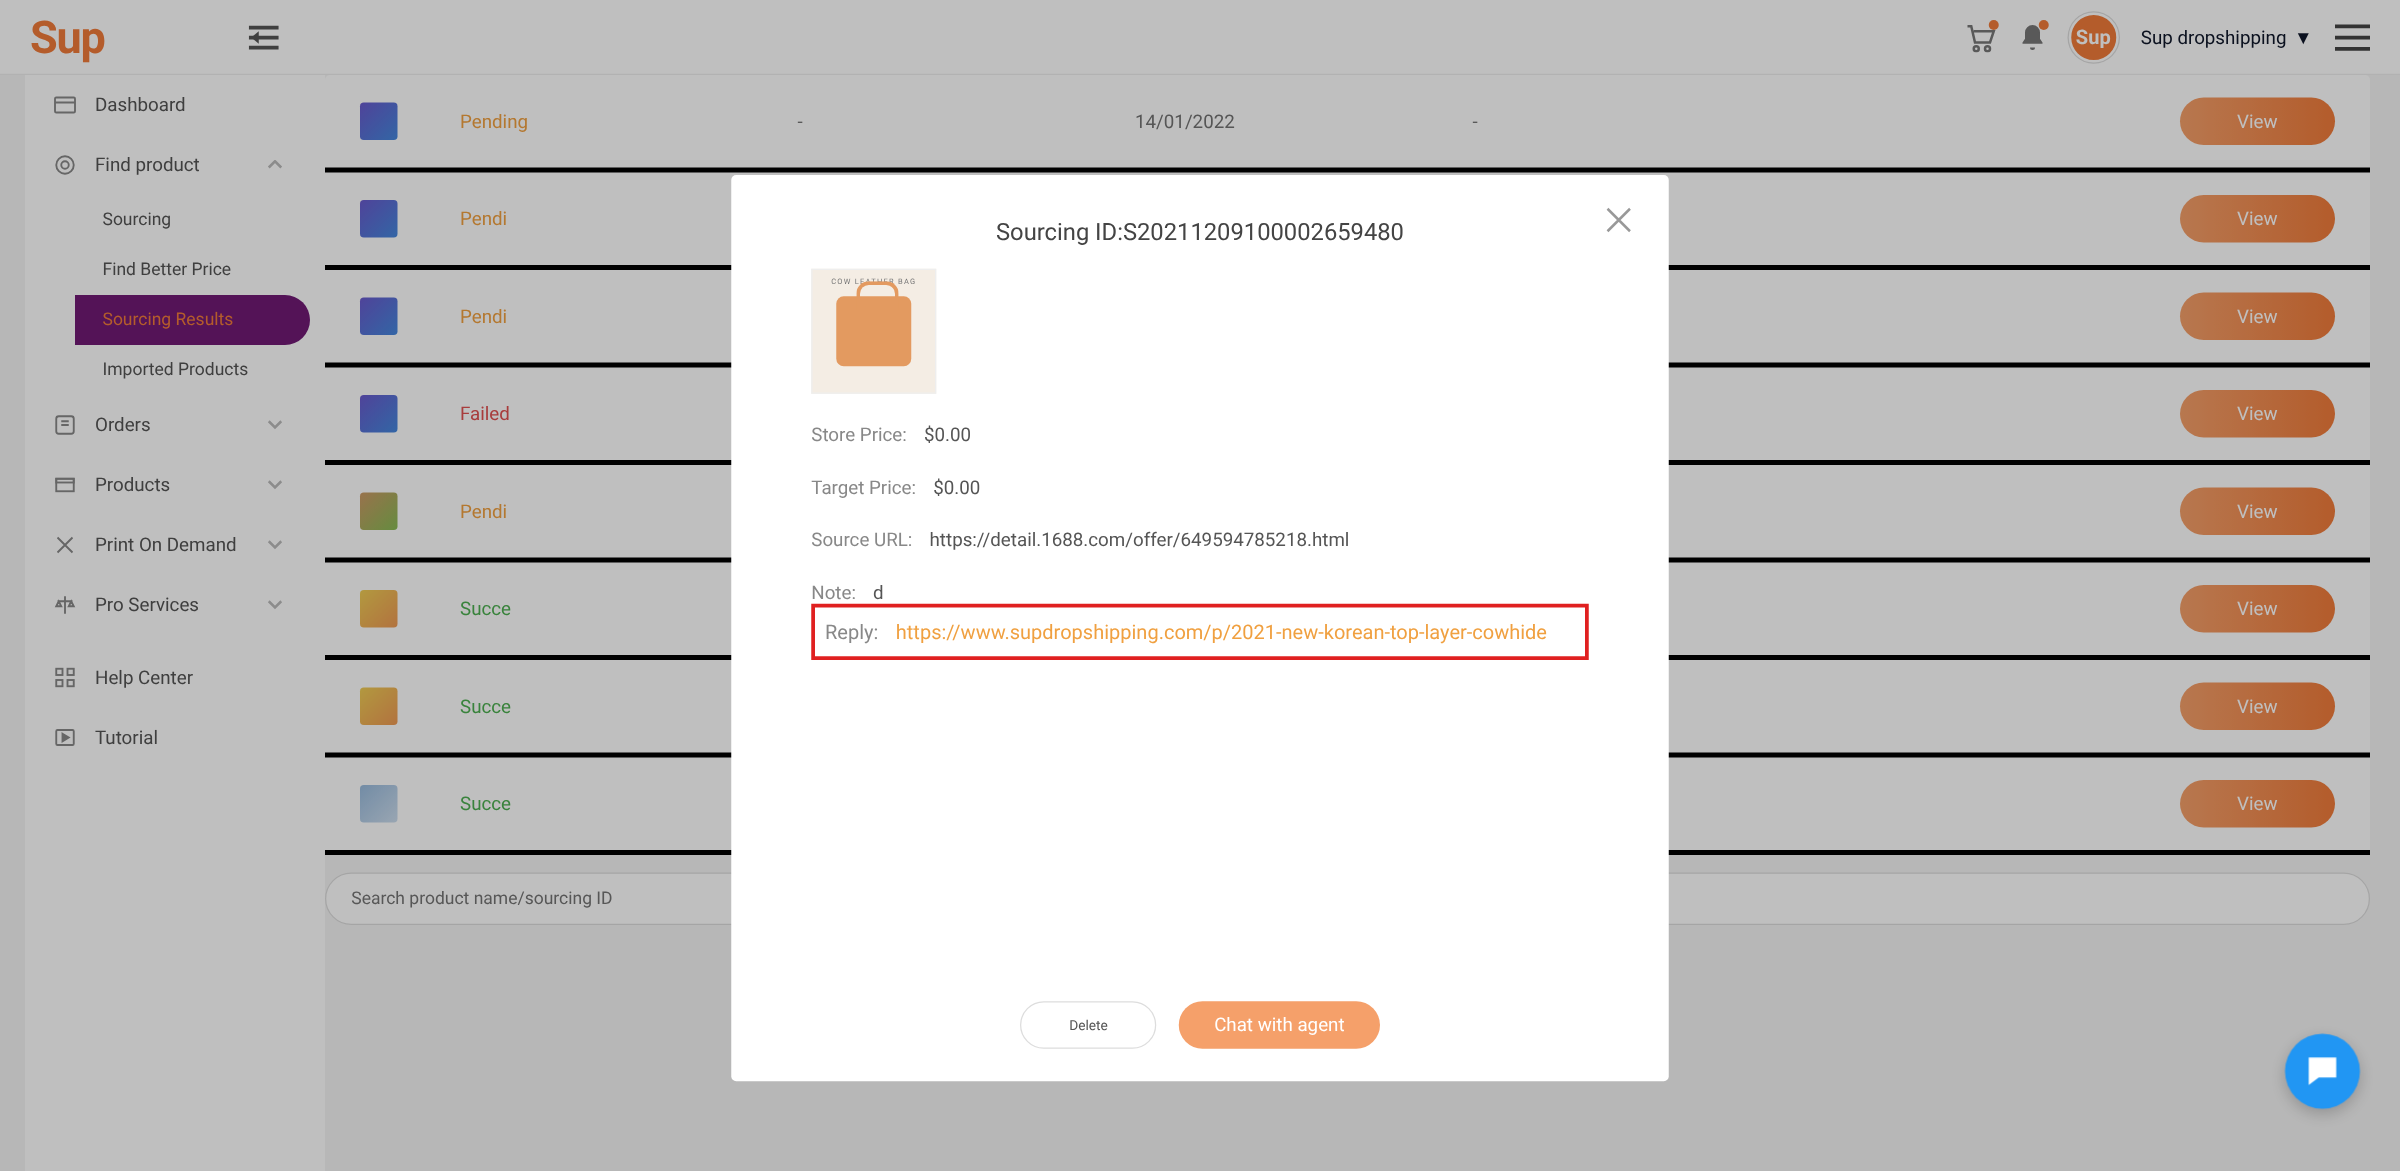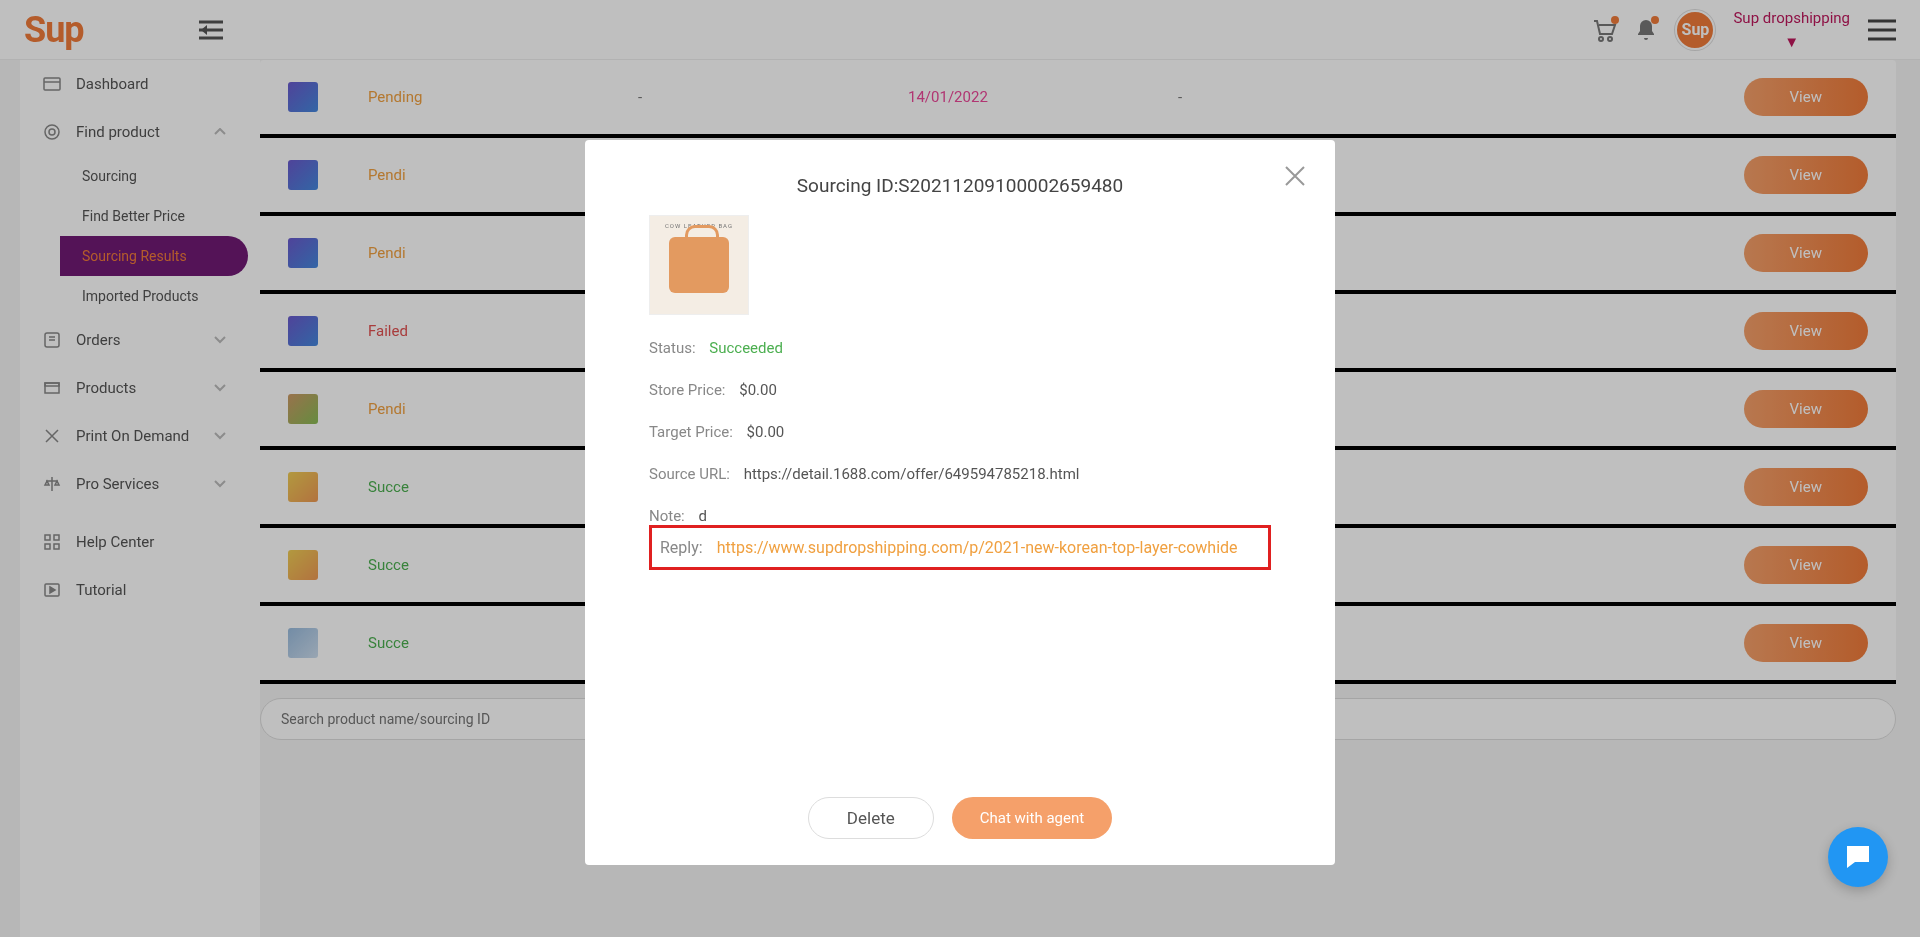--- a/index.html
+++ b/index.html
@@ -7,21 +7,21 @@
 
 
 .topbar { height: 60px; background: #fff; display: flex; align-items: center; padding: 0 24px; border-bottom: 1px solid #eee; }
 .logo { font-size: 36px; font-weight: 700; color: #f07b3a; letter-spacing: -1px; }
 .menu-toggle { margin-left: 115px; cursor: pointer; color: #555; }
 .topbar-spacer { flex: 1; }
 .topbar-right { display: flex; align-items: center; gap: 18px; }
 .icon-btn { position: relative; color: #777; cursor: pointer; }
 .dot-badge { position: absolute; top: -2px; right: -2px; width: 8px; height: 8px; background: #f07b3a; border-radius: 50%; }
 .brand-circle { width: 40px; height: 40px; border-radius: 50%; background: #f07b3a; display: flex; align-items: center; justify-content: center; color: #fff; font-weight: 700; font-size: 16px; border: 2px solid #fff; box-shadow: 0 0 0 1px #ddd; }
-.user-label { color: #be185d; font-size: 15px; display: flex; align-items: center; gap: 6px; cursor: pointer; flex-direction: column; }
+.user-label { color: #0f172a; font-size: 15px; display: flex; align-items: center; gap: 6px; cursor: pointer; }
 .burger { cursor: pointer; color: #444; }
 
 
 .sidebar { position: absolute; top: 60px; left: 0; bottom: 0; width: 240px; background: #fff; margin-left: 20px; }
 .side-item { display: flex; align-items: center; gap: 14px; padding: 14px 22px; color: #555; font-size: 15px; cursor: pointer; border-radius: 0 28px 28px 0; margin-right: 12px; }
 .side-item .lbl { flex: 1; }
 .side-item.active { background: #701a75; color: #f07b3a; }
 .side-sub { padding-left: 40px; }
 .side-sub .side-item { padding: 12px 22px; font-size: 14px; }
 .side-icon { width: 20px; height: 20px; display: inline-flex; align-items: center; justify-content: center; color: #888; }
@@ -34,21 +34,21 @@
 .col-img { width: 80px; }
 .thumb { width: 30px; height: 30px; border-radius: 3px; background: linear-gradient(135deg,#6a5acd,#48d); }
 .thumb.a { background: linear-gradient(135deg,#c96,#8b5); }
 .thumb.b { background: linear-gradient(135deg,#ec5,#e95); }
 .thumb.c { background: linear-gradient(135deg,#9bd,#cde); }
 .col-status { width: 270px; }
 .st-pending { color: #f0a040; }
 .st-failed  { color: #e05050; }
 .st-succeeded{ color: #4caf50; }
 .col-dash { width: 270px; color: #777; }
-.col-date  { width: 270px; color: #ec4899; }
+.col-date  { width: 270px; color: #737373; }
 .col-dash2 { width: 220px; color: #777; }
 .col-act { flex: 1; display: flex; justify-content: flex-end; }
 .btn-view { background: linear-gradient(90deg,#f5a06a,#f07b3a); color: #fff; border: none; border-radius: 20px; padding: 10px 46px; font-size: 15px; cursor: pointer; }
 .search { margin-top: 14px; border: 1px solid #ddd; border-radius: 22px; padding: 12px 20px; width: 100%; font-size: 14px; color: #777; background: #fff; outline: none; }
 
 
 .overlay { position: fixed; inset: 0; background: rgba(0,0,0,0.25); display: flex; justify-content: center; z-index: 50; }
 .modal { position: relative; width: 750px; background: #fff; border-radius: 4px; margin-top: 140px; height: 725px; padding: 34px 64px 26px 64px; display: flex; flex-direction: column; }
 .modal-close { position: absolute; top: 22px; right: 26px; width: 28px; height: 28px; cursor: pointer; color: #999; }
 .modal-title { text-align: center; font-size: 19px; color: #444; margin-bottom: 18px; }
@@ -56,21 +56,21 @@
 .prod-img { width: 100px; height: 100px; background: #f4ede4; border: 1px solid #eee; display: flex; flex-direction: column; align-items: center; padding-top: 6px; }
 .prod-img .cap { font-size: 6px; letter-spacing: 1px; color: #777; }
 .bag { width: 60px; height: 56px; background: #e39a60; border-radius: 6px; margin-top: 8px; position: relative; }
 .bag::before { content:""; position:absolute; top:-12px; left:16px; width:28px; height:20px; border:3px solid #e39a60; border-bottom:none; border-radius:10px 10px 0 0;}
 .field { margin-top: 24px; font-size: 15px; color: #555; }
 .field .label { color: #888; margin-right: 10px; }
 .field .val-succ { color: #4caf50; }
 .reply-box { border: 3px solid #e02020; padding: 10px 8px; }
 .reply-link { color: #f0a040; word-break: break-all; }
 .modal-footer { display: flex; justify-content: center; gap: 18px; margin-top: 10px; }
-.btn-outline { background: #fff; border: 1px solid #ddd; border-radius: 22px; padding: 10px 38px; color: #555; font-size: 17px; cursor: pointer; }
+.btn-outline { background: #fff; border: 1px solid #ddd; border-radius: 22px; padding: 10px 38px; color: #555; font-size: 11px; cursor: pointer; }
 .btn-primary { background: #f5a06a; border: none; border-radius: 22px; padding: 10px 28px; color: #fff; font-size: 15px; cursor: pointer; }
 
 
 .chat-fab { position: fixed; right: 32px; bottom: 50px; width: 60px; height: 60px; border-radius: 50%; background: #2196f3; display: flex; align-items: center; justify-content: center; color: #fff; z-index: 100; cursor: pointer; box-shadow: 0 4px 12px rgba(0,0,0,0.2); }
 
 svg { display:block; }
 </style>
 </head>
 <body>
 
@@ -334,24 +334,20 @@
           <path d="M5 5l18 18M23 5L5 23"></path>
         </svg>
     </div>
     <div class="modal-title">Sourcing ID:S20211209100002659480</div>
     <div class="modal-body">
       <div class="prod-img">
         <div class="cap">COW LEATHER BAG</div>
         <div class="bag"></div>
       </div>
       <div class="field">
-        <span class="label">Status:</span>
-        <span class="val-succ">Succeeded</span>
-      </div>
-      <div class="field">
         <span class="label">Store Price:</span>
         <span>$0.00</span>
       </div>
       <div class="field">
         <span class="label">Target Price:</span>
         <span>$0.00</span>
       </div>
       <div class="field">
         <span class="label">Source URL:</span>
         <span>https://detail.1688.com/offer/649594785218.html</span>

